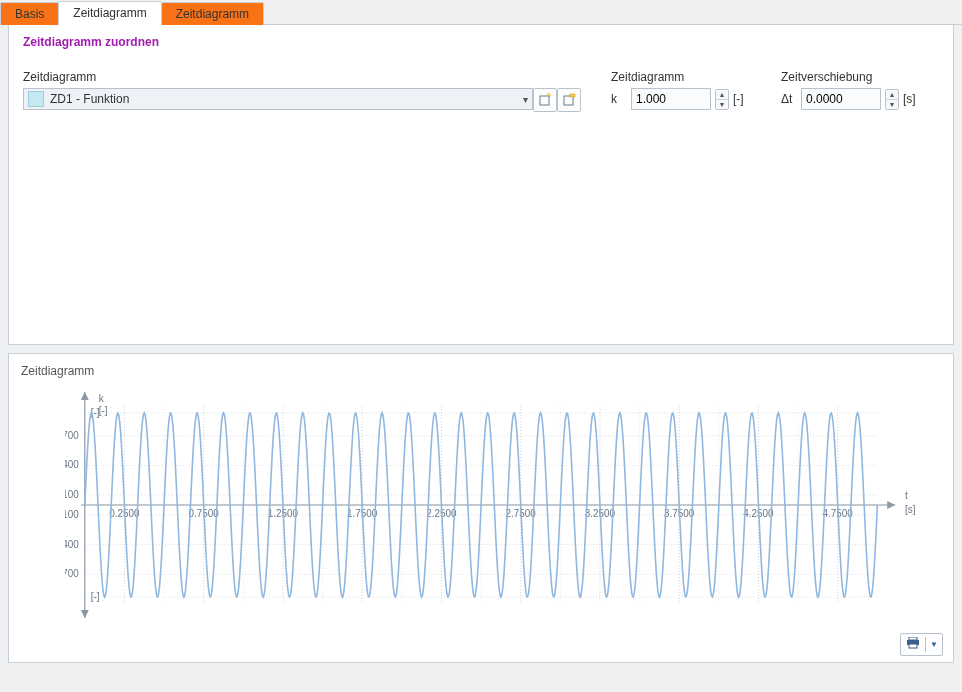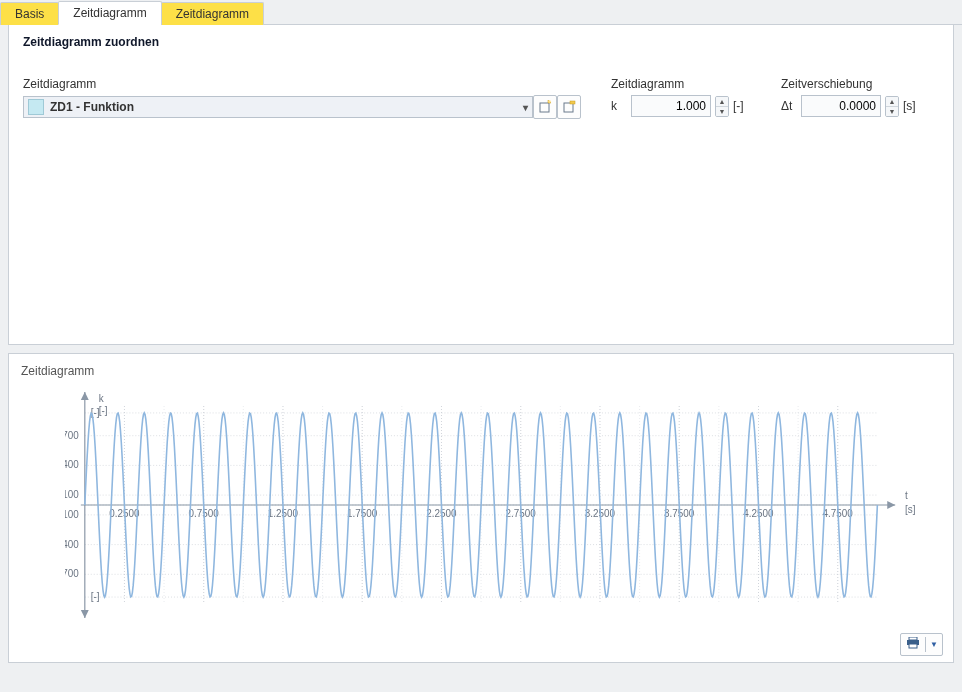--- a/index.html
+++ b/index.html
@@ -1,35 +1,35 @@
 <!DOCTYPE html>
 <html><head>
 <meta charset="utf-8">
 <style>
   html,body{margin:0;padding:0;font-family:"Segoe UI",Tahoma,Arial,sans-serif;font-size:12px;color:#333;background:#eef0f2;}
   .window{width:962px;height:692px;background:#eef0f2;position:relative;box-sizing:border-box;}
   .tabs{display:flex;align-items:flex-end;height:24px;border-bottom:1px solid #c9cfd6;background:#eef0f2;}
-  .tab{padding:4px 14px 4px 14px;border:1px solid #c9cfd6;border-bottom:none;margin-right:-1px;background:#fde047;color:#333;cursor:pointer;position:relative;top:1px;border-top-left-radius:2px;border-top-right-radius:2px;}
+  .tab{padding:4px 14px 4px 14px;border:1px solid #c9cfd6;border-bottom:none;margin-right:-1px;background:#f97316;color:#333;cursor:pointer;position:relative;top:1px;border-top-left-radius:2px;border-top-right-radius:2px;}
   .tab.active{background:#ffffff;border-bottom:1px solid #ffffff;}
   .panel{background:#ffffff;border:1px solid #c9cfd6;border-top:none;margin:0 0 8px 0;box-sizing:border-box;}
   .upper{height:320px;padding:10px 14px 10px 14px;}
-  .section-title{color:#0f172a;font-weight:600;margin-bottom:28px;}
+  .section-title{color:#a21caf;font-weight:600;margin-bottom:21px;}
   .field-row{display:flex;align-items:flex-start;gap:30px;}
   .field-col{display:flex;flex-direction:column;}
   .field-label{color:#333;margin-bottom:4px;}
   .combo{display:flex;align-items:center;width:510px;height:22px;border:1px solid #b9c2cc;background:#eef1f6;box-sizing:border-box;padding:0 4px 0 4px;cursor:pointer;}
   .swatch{width:14px;height:14px;background:#c5e9f2;border:1px solid #9fc9d6;margin-right:6px;}
   .combo-text{flex:1;color:#333;}
   .chev{color:#555;font-size:10px;}
   .icon-btn{width:22px;height:22px;border:1px solid #b9c2cc;background:#fdfdfd;display:inline-flex;align-items:center;justify-content:center;cursor:pointer;border-radius:2px;}
   .icon-btn svg{display:block;}
-  .combo-row{display:flex;align-items:center;font-weight:bold;}
+  .combo-row{display:flex;align-items:flex-start;}
   .spin{display:flex;align-items:center;gap:4px;}
   .spin-sym{min-width:16px;}
-  .spin-input{width:70px;height:20px;border:1px solid #b9c2cc;background:#fafbfc;text-align:right;padding:0 4px;font-family:inherit;font-size:12px;}
+  .spin-input{width:70px;height:20px;border:1px solid #b9c2cc;background:#fafbfc;padding:0 4px;font-family:inherit;font-size:12px;}
   .spin-btns{display:flex;flex-direction:column;border:1px solid #b9c2cc;border-radius:2px;overflow:hidden;}
   .spin-btns div{width:12px;height:9px;background:#f5f7f9;display:flex;align-items:center;justify-content:center;font-size:7px;color:#555;cursor:pointer;}
   .spin-btns div:first-child{border-bottom:1px solid #d0d6dc;}
   .unit{color:#333;min-width:18px;}
   .lower{background:#ffffff;border:1px solid #c9cfd6;padding:10px 12px 6px 12px;height:310px;box-sizing:border-box;position:relative;}
   .outer{padding:0 8px;}
   .chart-title{color:#555;margin-bottom:8px;}
   .chart-wrap{position:relative;height:238px;margin-left:44px;margin-right:24px;}
   .print-btn{position:absolute;right:10px;bottom:6px;display:flex;align-items:center;border:1px solid #b9c2cc;border-radius:2px;background:#fdfdfd;cursor:pointer;}
   .print-btn .p{padding:3px 5px;}

